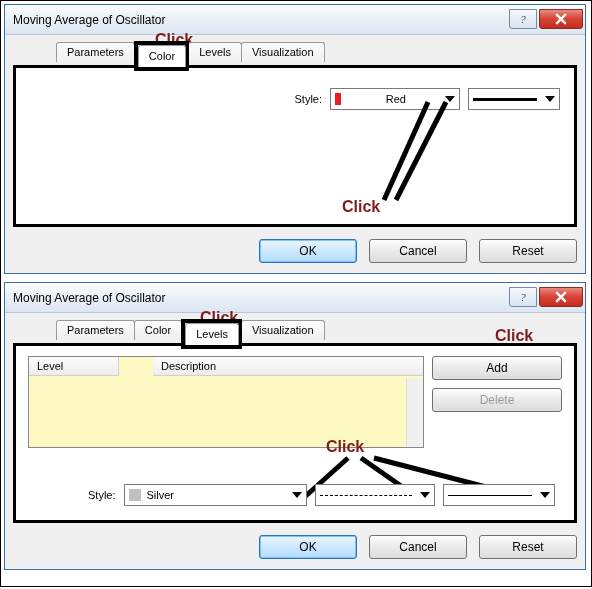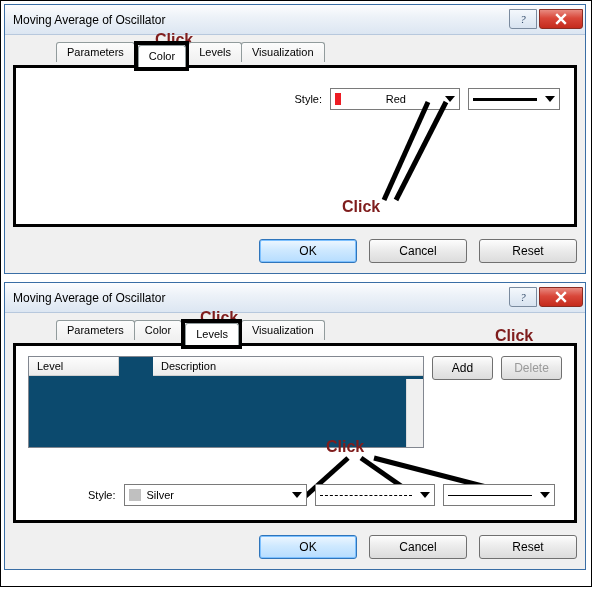--- a/index.html
+++ b/index.html
@@ -29,27 +29,27 @@
   .combo .caret { margin-left: auto; width: 0; height: 0; border-left: 5px solid transparent; border-right: 5px solid transparent; border-top: 6px solid #000; }
   .combo.line-solid .linesample { flex: 1 1 auto; height: 0; border-top: 1px solid #000; margin-right: 8px; }
   .combo.line-dash .linesample { flex: 1 1 auto; height: 0; border-top: 1px dashed #000; margin-right: 8px; }
   .combo.width-thick .linesample { flex: 1 1 auto; height: 0; border-top: 3px solid #000; margin-right: 8px; }
   .btnrow { display: flex; justify-content: flex-end; gap: 12px; margin-top: 12px; }
   .pushbtn { width: 98px; height: 24px; border: 1px solid #707070; border-radius: 3px; background: linear-gradient(to bottom,#fdfdfd,#ececec 45%,#dcdcdc); font-size: 12px; color: #000; display: inline-flex; align-items: center; justify-content: center; }
   .pushbtn.default { border-color: #2f75bb; background: linear-gradient(to bottom,#eef7ff,#cfe9ff 45%,#b6ddff); box-shadow: 0 0 0 1px #7cc0ff inset; }
   .pushbtn.disabled { color: #9a9a9a; }
   
   .levels-area { display: flex; gap: 8px; }
-  .listbox { flex: 1 1 auto; border: 1px solid #828790; background: #0c4a6e; height: 92px; position: relative; }
+  .listbox { flex: 1 1 auto; border: 1px solid #828790; background: #fef9c3; height: 92px; position: relative; }
   .list-head { display: flex; }
   .list-head .col { font-size: 11px; padding: 3px 8px; background: linear-gradient(to bottom,#fdfdfd,#ececec); border-right: 1px solid #d0d0d0; border-bottom: 1px solid #d0d0d0; }
   .list-head .col.level { width: 90px; }
   .list-head .col.desc { flex: 1 1 auto; border-right: none; margin-left: 34px; }
   .list-scroll { position: absolute; right: 0; top: 22px; bottom: 0; width: 17px; background: #f0f0f0; border-left: 1px solid #dcdcdc; }
-  .sidebtns { width: 130px; display: flex; flex-direction: row; gap: 8px; }
+  .sidebtns { width: 130px; display: flex; flex-direction: column; gap: 8px; }
   
   .anno { position: absolute; font-weight: bold; font-size: 16px; color: #7f1d1d; pointer-events: none; }
   svg.anno-lines { position: absolute; left: 0; top: 0; pointer-events: none; }
 </style>
 </head>
 <body>
 
 <div class="wrap">
 
   <div class="dialog" style="position:relative;">

